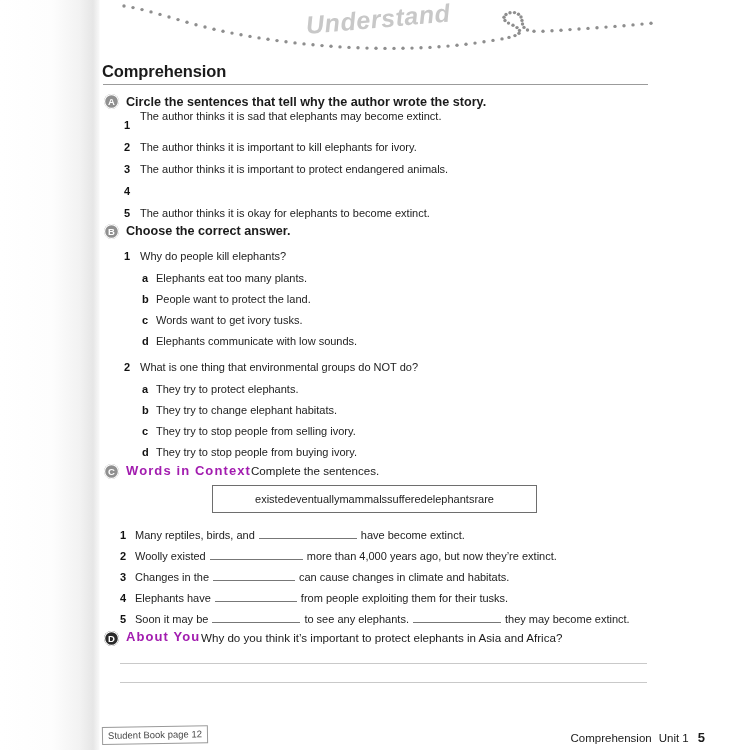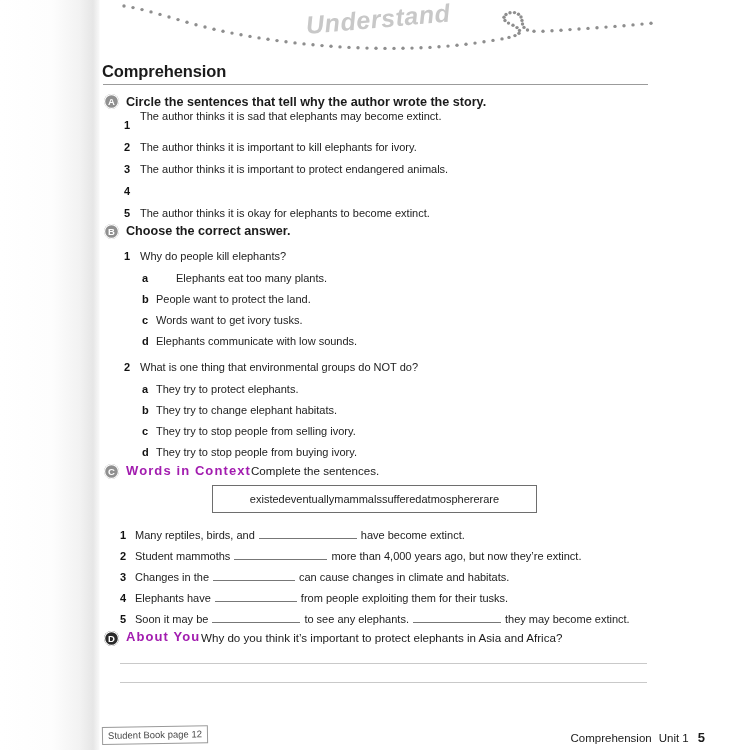--- a/index.html
+++ b/index.html
@@ -336,21 +336,21 @@
     <div class="item-num" style="left:24px; top:207px;">5</div>
     <div class="item" style="left:40px; top:207px;">The author thinks it is okay for elephants to become extinct.</div>
 
     <div class="marker" style="left:4px; top:224px;">B</div>
     <div class="section-title" style="left:26px; top:224px;">Choose the correct answer.</div>
 
     <div class="item-num" style="left:24px; top:250px;">1</div>
     <div class="item" style="left:40px; top:250px;">Why do people kill elephants?</div>
 
     <div class="opt-letter" style="left:42px; top:272px;">a</div>
-    <div class="item" style="left:56px; top:272px;margin-left:20px;">Elephants eat too many plants.</div>
+    <div class="item" style="left:56px; top:272px;">Elephants eat too many plants.</div>
 
     <div class="opt-letter" style="left:42px; top:293px;">b</div>
     <div class="item" style="left:56px; top:293px;">People want to protect the land.</div>
 
     <div class="opt-letter" style="left:42px; top:314px;">c</div>
     <div class="item" style="left:56px; top:314px;">Words want to get ivory tusks.</div>
 
     <div class="opt-letter" style="left:42px; top:335px;">d</div>
     <div class="item" style="left:56px; top:335px;">Elephants communicate with low sounds.</div>
 
@@ -371,34 +371,34 @@
 
     <div class="marker" style="left:4px; top:464px;">C</div>
     <div class="section-title-wide" style="left:26px; top:463px;">Words in Context</div>
     <div class="section-subtitle" style="left:151px; top:464px;">Complete the sentences.</div>
 
     <div id="word-bank">
       <span class="bank-word">existed</span>
       <span class="bank-word">eventually</span>
       <span class="bank-word">mammals</span>
       <span class="bank-word">suffered</span>
-      <span class="bank-word">atmosphere</span>
+      <span class="bank-word">elephants</span>
       <span class="bank-word">rare</span>
     </div>
 
     <div class="fill-row" style="top:527px;">
       <span class="num">1</span>
       <span>Many reptiles, birds, and</span>
       <span class="blank" style="width:98px;"></span>
       <span>have become extinct.</span>
     </div>
 
     <div class="fill-row" style="top:548px;">
       <span class="num">2</span>
-      <span>Student mammoths</span>
+      <span>Woolly existed</span>
       <span class="blank" style="width:93px;"></span>
       <span>more than 4,000 years ago, but now they’re extinct.</span>
     </div>
 
     <div class="fill-row" style="top:569px;">
       <span class="num">3</span>
       <span>Changes in the</span>
       <span class="blank" style="width:82px;"></span>
       <span>can cause changes in climate and habitats.</span>
     </div>

